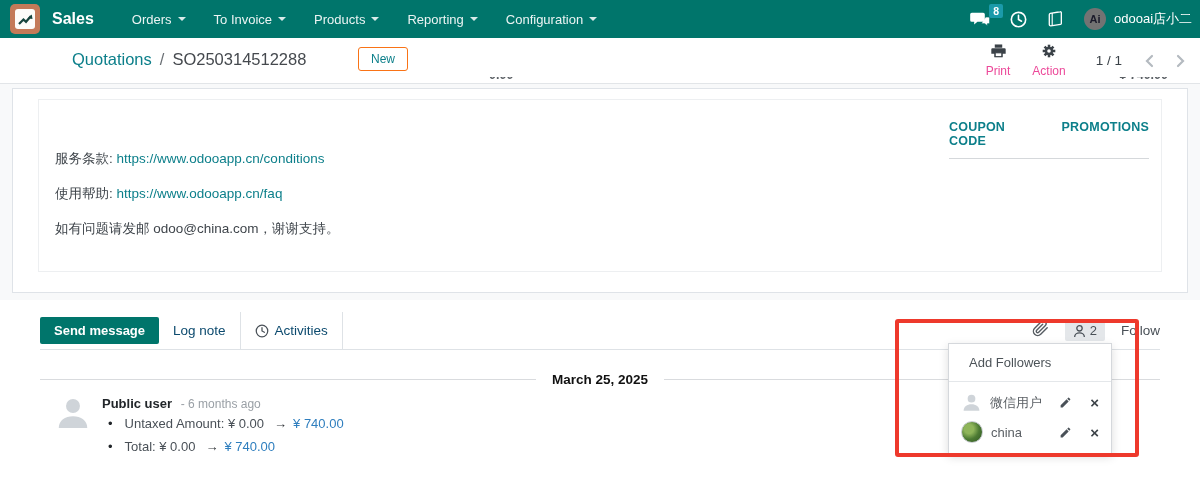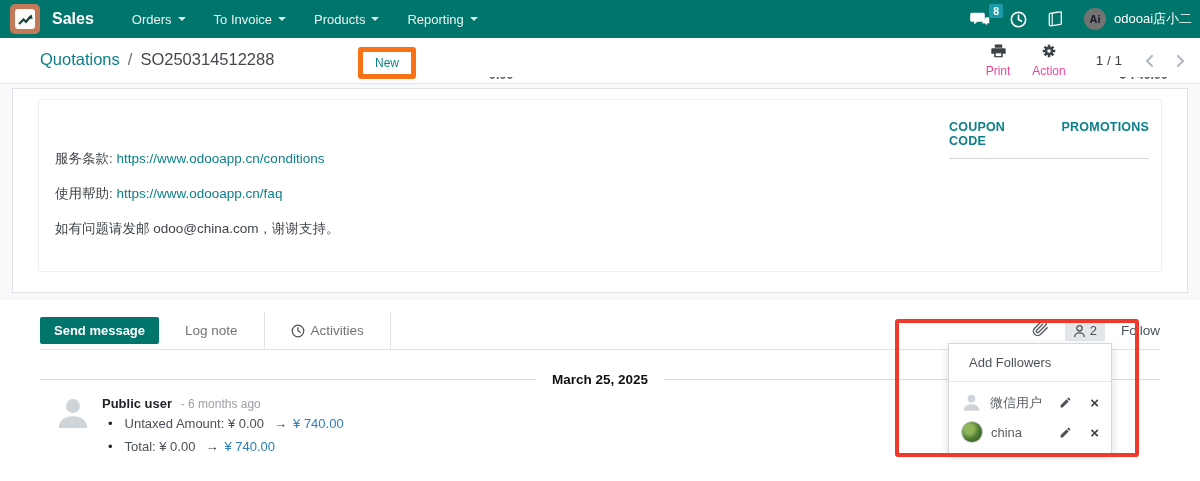--- a/index.html
+++ b/index.html
@@ -17,24 +17,24 @@
   .systray { position:absolute; right:0; top:0; height:38px; display:flex; align-items:center; gap:20px; padding-right:0; }
   .systray .icon-btn { position:relative; cursor:pointer; display:flex; align-items:center; }
   .badge { position:absolute; top:-7px; right:-13px; background:#1b9aaa; color:#fff; font-size:10.5px; font-weight:bold; padding:1px 4px; border-radius:2px; line-height:12px; }
   .user-zone { display:flex; align-items:center; gap:8px; cursor:pointer; }
   .user-avatar { width:22px; height:22px; border-radius:50%; background:#737373; color:#1a1a2a; font-size:11px; font-weight:bold; display:flex; align-items:center; justify-content:center; }
   .user-name { font-size:13px; color:#fff; white-space:nowrap; width:86px; overflow:hidden; }
 
   
   .cpanel { position:absolute; top:38px; left:0; width:1200px; height:46px; background:#fff; border-bottom:1px solid #e2e5e8; }
   .breadcrumb { position:absolute; left:40px; top:12px; font-size:16.5px; color:#4c5156; display:flex; align-items:center; white-space:nowrap; }
-  .breadcrumb .parent { color:#0c7f8a; cursor:pointer; }
+  .breadcrumb .parent { color:#0c7f8a; cursor:pointer;margin-left:32px; }
   .breadcrumb .sep { margin:0 8px; color:#6b7075; }
   .breadcrumb .current { color:#45494e; }
-  .state-badge { position:absolute; left:358px; top:9px; border:5px solid #f97316; color:#0c7f8a; background:#fff; font-size:12px; padding:4px 12px; border-radius:3px; cursor:default; }
+  .state-badge { position:absolute; left:358px; top:9px; border:1px solid #f97316; color:#0c7f8a; background:#fff; font-size:12px; padding:4px 12px; border-radius:3px; cursor:default; }
   .cp-right { position:absolute; right:14px; top:0; height:45px; display:flex; align-items:center; gap:22px; }
   .cp-btn { display:flex; align-items:center; gap:6px; font-size:12px; color:#ec4899; cursor:pointer;flex-direction:column; }
   .pager { font-size:13.5px; color:#3b4248; margin-left:8px; }
   .chev { cursor:pointer; display:flex; align-items:center; }
 
   
   .clip-frag { position:absolute; height:7px; overflow:hidden; }
   .clip-frag span { display:block; margin-top:-9px; font-size:12.5px; font-weight:bold; color:#5a5f64; }
 
   
@@ -49,21 +49,21 @@
   .total-label { font-size:13px; color:#8a9096; }
   .total-value { font-size:16px; font-weight:bold; color:#33373b; }
   .doc-lines { position:absolute; left:16px; top:50px; font-size:13.5px; color:#3f454b; }
   .doc-line { margin-bottom:17px; white-space:nowrap; }
   .doc-line a { color:#0c7f8a; text-decoration:none; cursor:pointer; }
 
   
   .chatter { position:absolute; top:300px; left:0; width:1200px; height:181px; background:#fff; }
   .chat-strip { position:absolute; top:12px; left:40px; right:40px; height:38px; border-bottom:1px solid #dee2e6; display:flex; align-items:center; }
   .btn-primary { background:#00756b; color:#fff; font-size:13px; font-weight:bold; padding:6px 14px; border:none; border-radius:2px; cursor:pointer; }
-  .tab-plain { font-size:13.5px; color:#737373; padding:6px 26px; cursor:pointer; display:flex; align-items:center; gap:6px; }
+  .tab-plain { font-size:13.5px; color:#0c4a6e; padding:6px 14px; cursor:pointer; display:flex; align-items:center; gap:6px; }
   .vsep { width:1px; align-self:stretch; background:#dee2e6; }
   .strip-right { margin-left:auto; display:flex; align-items:center; gap:16px; }
   .follower-chip { display:flex; align-items:center; gap:4px; background:#e4e7ea; border-radius:2px; padding:3px 8px; font-size:13px; color:#495057; cursor:pointer; }
   .follow-btn { font-size:13.5px; color:#495057; cursor:pointer; }
   .date-divider { position:absolute; top:72px; left:40px; right:40px; display:flex; align-items:center; }
   .date-divider .line { flex:1; height:1px; background:#d9dbde; }
   .date-divider .date-text { margin:0 16px; font-size:13.5px; font-weight:bold; color:#111; }
   .message { position:absolute; top:94px; left:54px; display:flex; gap:10px; }
   .msg-avatar { width:38px; height:38px; flex:0 0 auto; }
   .msg-body { padding-top:2px; }
@@ -114,20 +114,24 @@
           <span class="caret"></span>
         </div>
       <div class="menu-item">
           <span>Products</span>
           <span class="caret"></span>
         </div>
       <div class="menu-item">
           <span>Reporting</span>
           <span class="caret"></span>
         </div>
+      <div class="menu-item">
+          <span>Configuration</span>
+          <span class="caret"></span>
+        </div>
     </nav>
     <div class="systray">
       <div class="icon-btn">
         <svg width="20" height="17" viewBox="0 0 22 18">
           <path d="M2 1.5h12.5a1.8 1.8 0 0 1 1.8 1.8v6.4a1.8 1.8 0 0 1-1.8 1.8H8.2l-3.6 3v-3H2A1.8 1.8 0 0 1 .2 9.7V3.3A1.8 1.8 0 0 1 2 1.5z" fill="#fff"></path>
           <path d="M17.6 6.2h2.6a1.4 1.4 0 0 1 1.4 1.4v4.6a1.4 1.4 0 0 1-1.4 1.4h-1v2.4l-2.9-2.4h-3.6" fill="#fff" stroke="#00756b" stroke-width="0.8"></path>
         </svg>
         <span class="badge">8</span>
       </div>
       <div class="icon-btn">

